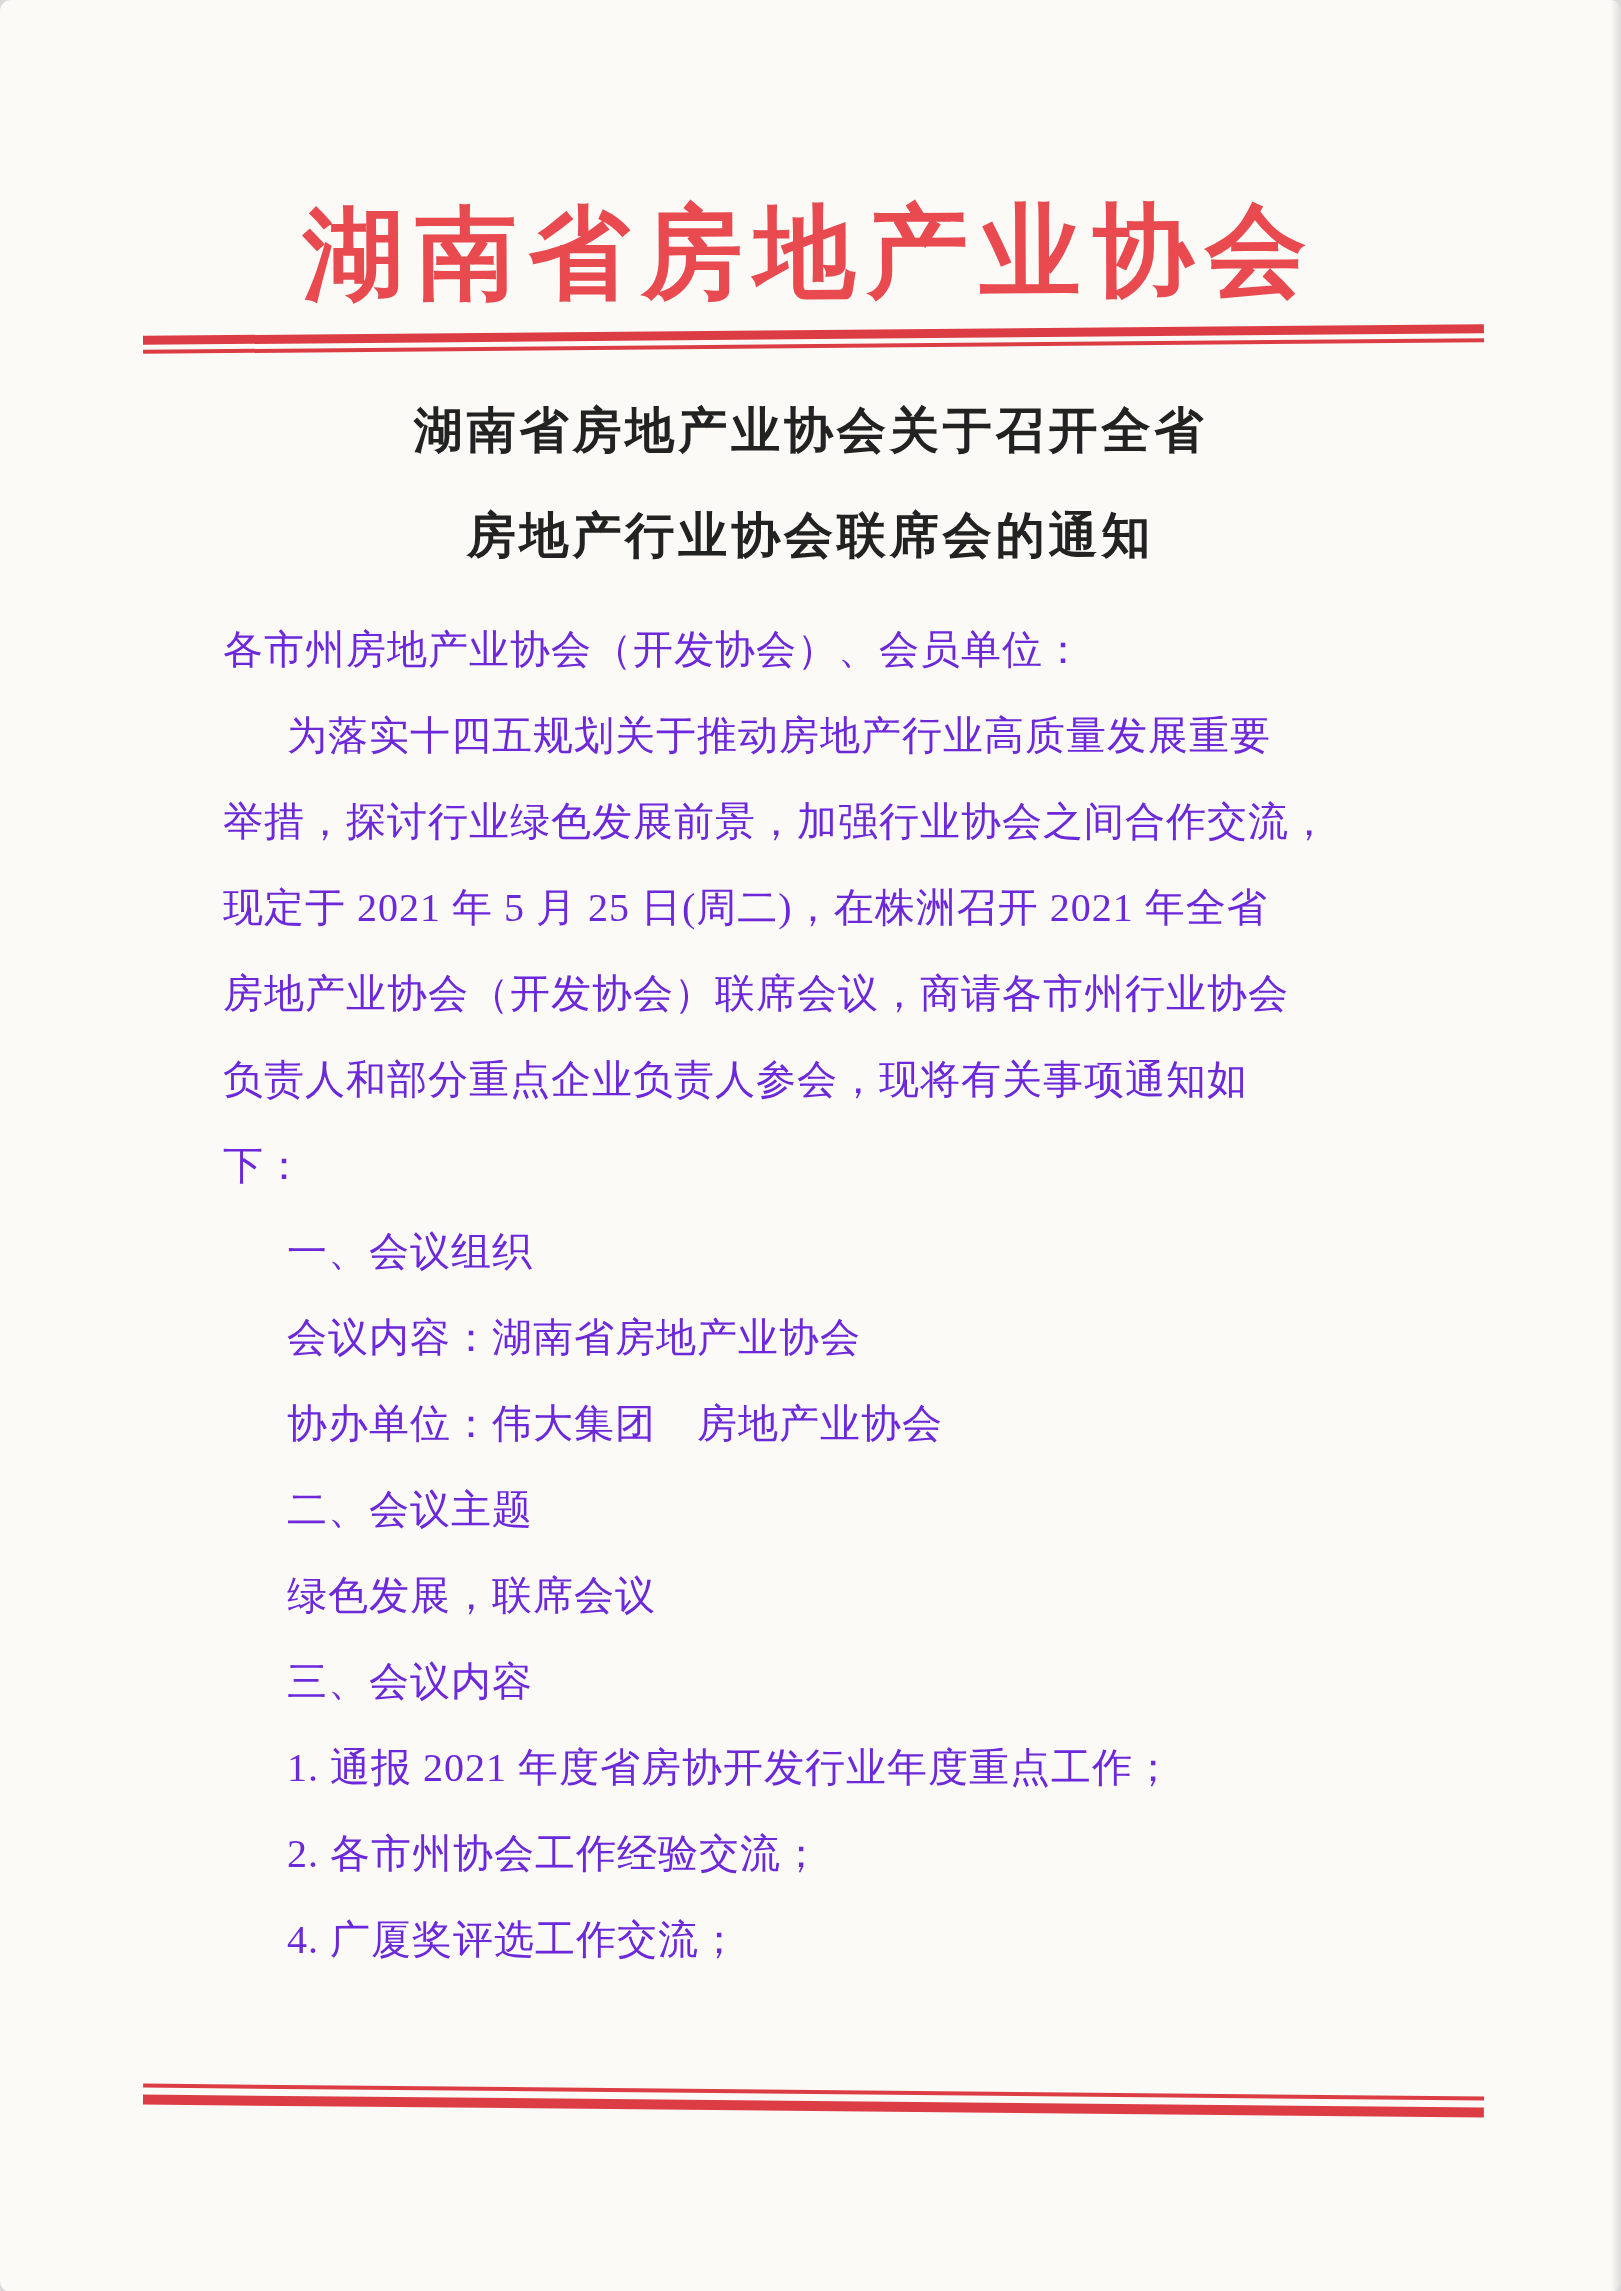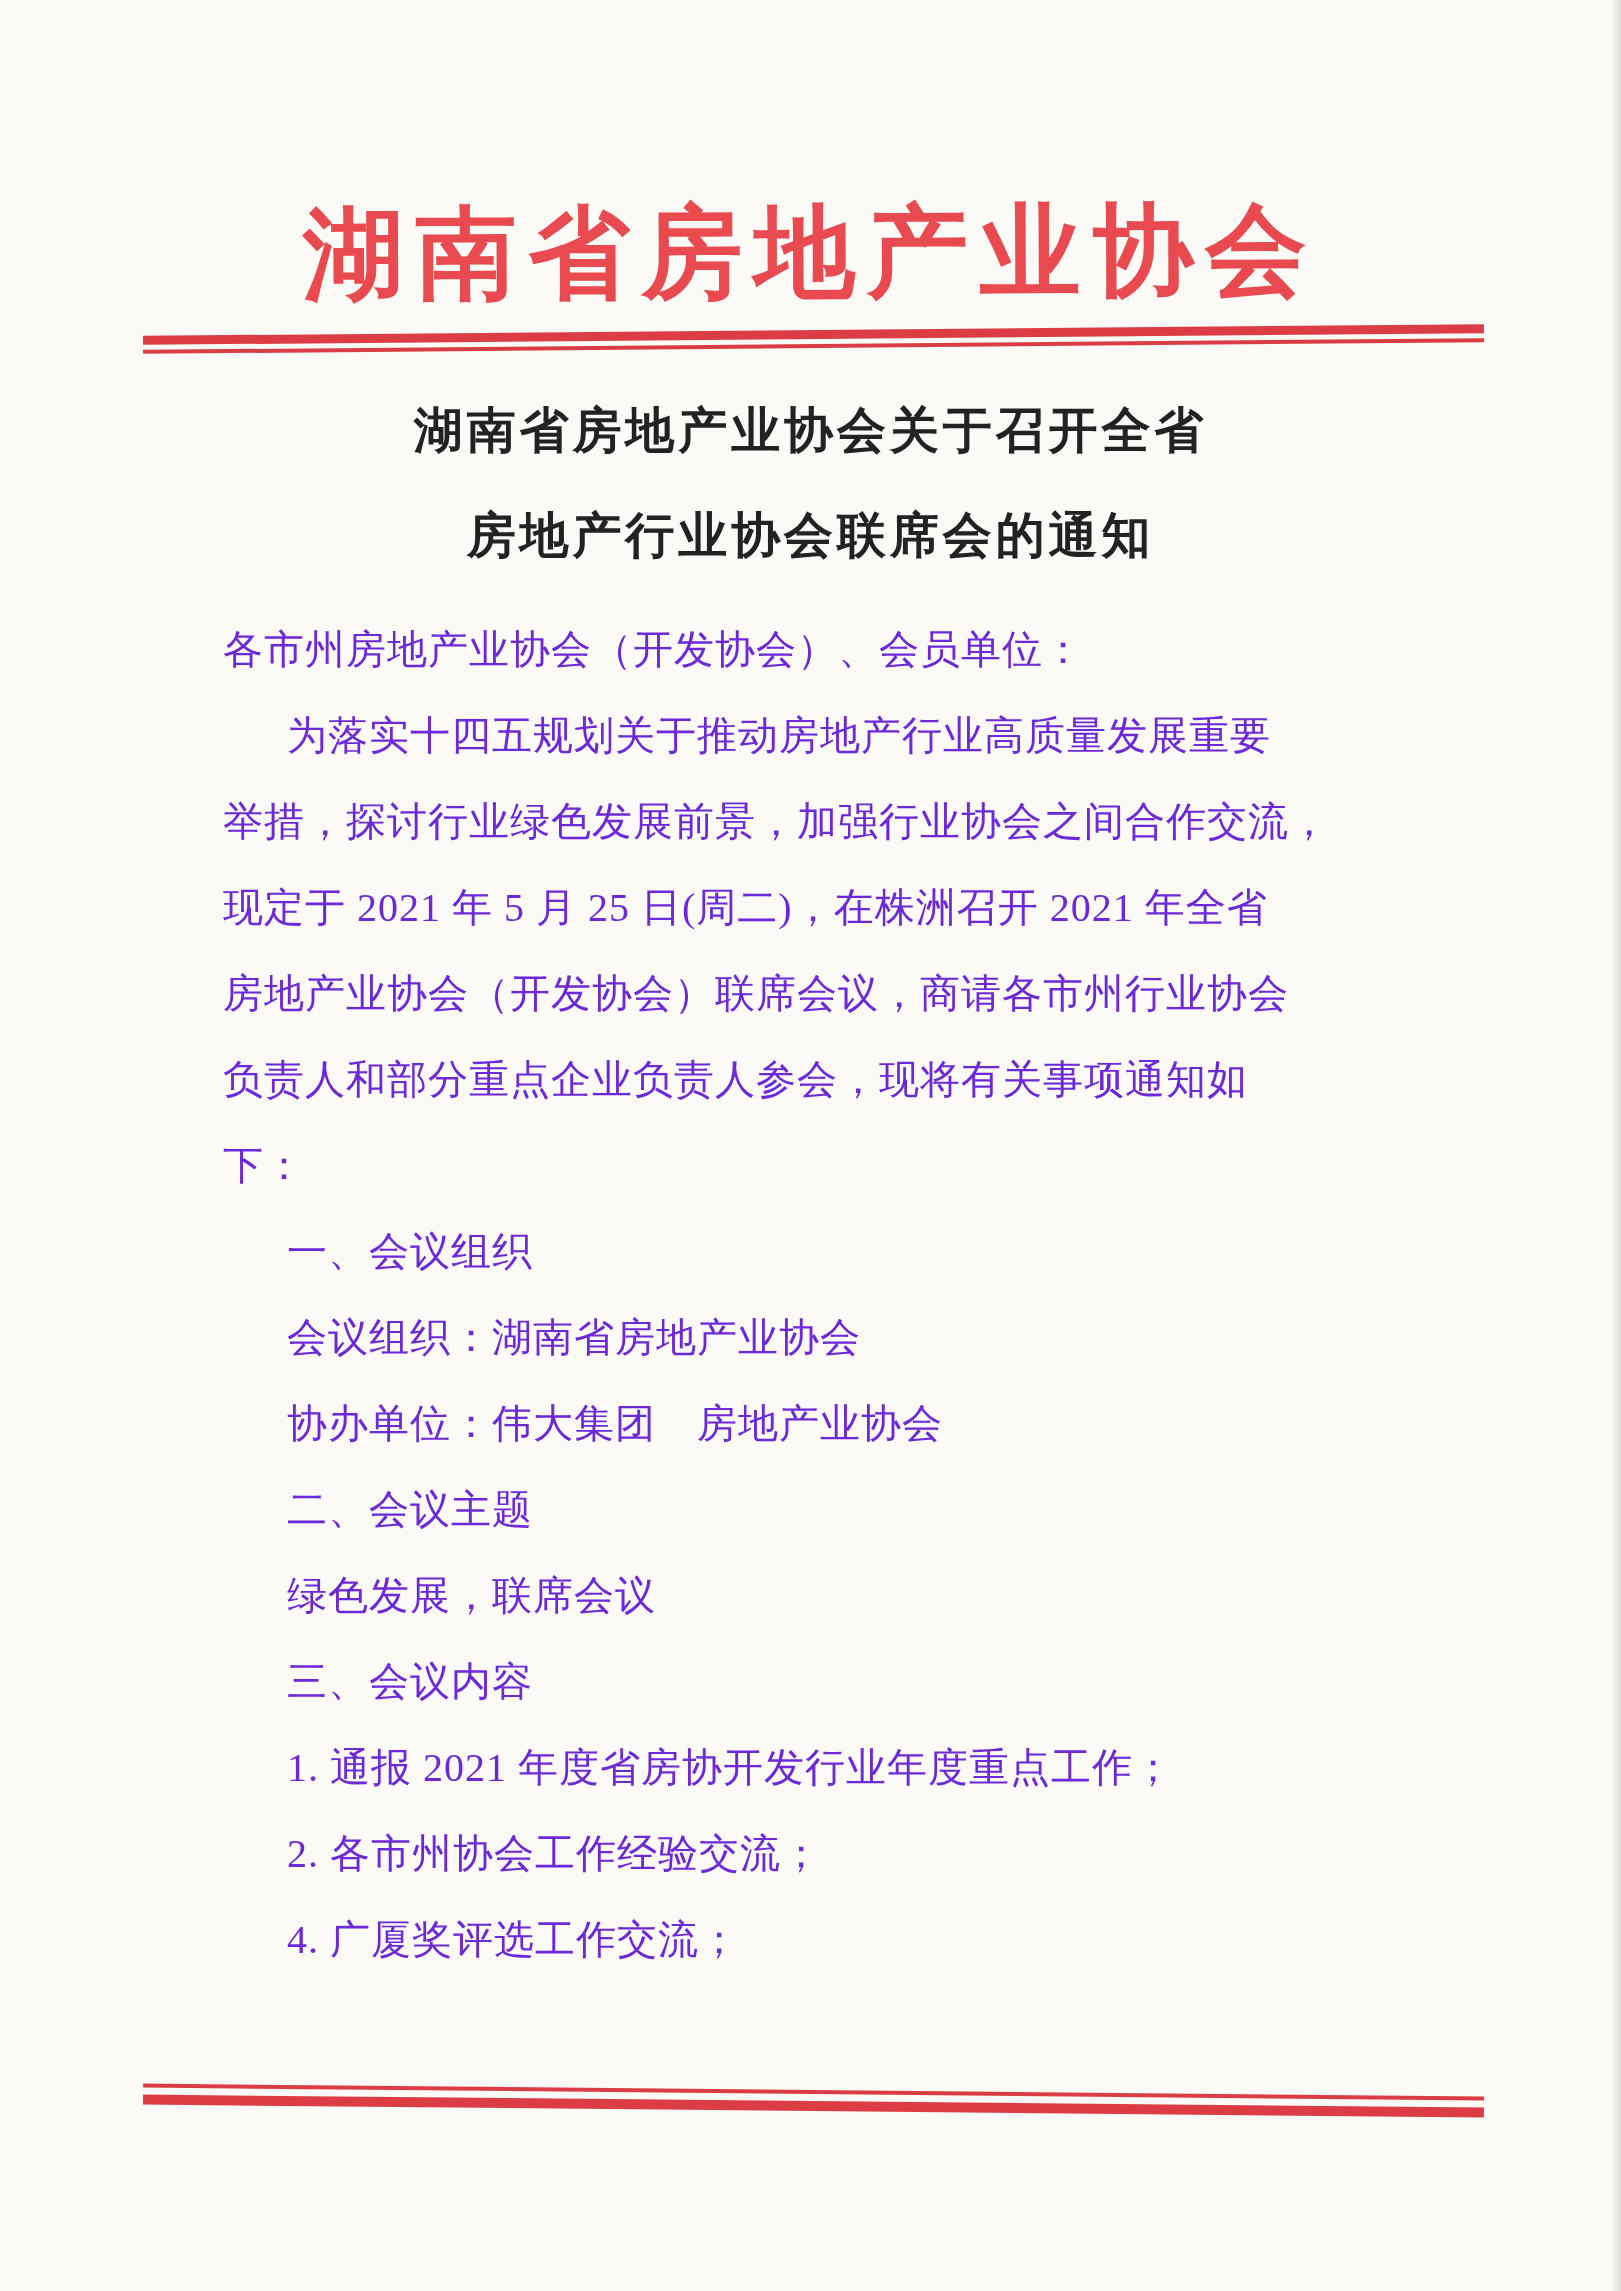--- a/index.html
+++ b/index.html
@@ -2,20 +2,21 @@
 <html><head>
 <meta charset="utf-8">
 <style>
   html,body{margin:0;padding:0;background:#d9d9d9;}
   .page{
     position:relative;
     width:1621px;height:2292px;
     background:#fbfaf7;
     overflow:hidden;
     font-family:"Liberation Serif","DejaVu Serif",serif;
+    border-radius:11px;
   }
   
   .scan-edge{
     position:absolute;top:0;right:0;width:9.8px;height:100%;
     background:linear-gradient(to right,rgba(0,0,0,0),rgba(0,0,0,0.12));
   }
   .letterhead{
     position:absolute;top:190px;left:0;width:100%;
     text-align:center;
     font-size:101px;line-height:1.25;
@@ -69,21 +70,21 @@
 
   <div class="body-text">
     <div class="line">各市州房地产业协会（开发协会）、会员单位：</div>
     <div class="line indent">为落实十四五规划关于推动房地产行业高质量发展重要</div>
     <div class="line">举措，探讨行业绿色发展前景，加强行业协会之间合作交流，</div>
     <div class="line">现定于 2021 年 5 月 25 日(周二)，在株洲召开 2021 年全省</div>
     <div class="line">房地产业协会（开发协会）联席会议，商请各市州行业协会</div>
     <div class="line">负责人和部分重点企业负责人参会，现将有关事项通知如</div>
     <div class="line">下：</div>
     <div class="line indent">一、会议组织</div>
-    <div class="line indent">会议组织：湖南省房地产业协会</div>
+    <div class="line indent">会议内容：湖南省房地产业协会</div>
     <div class="line indent">协办单位：伟大集团　房地产业协会</div>
     <div class="line indent">二、会议主题</div>
     <div class="line indent">绿色发展，联席会议</div>
     <div class="line indent">三、会议内容</div>
     <div class="line indent">1. 通报 2021 年度省房协开发行业年度重点工作；</div>
     <div class="line indent">2. 各市州协会工作经验交流；</div>
     <div class="line indent">4. 广厦奖评选工作交流；</div>
   </div>
 
   <div class="rule rule-footer">

